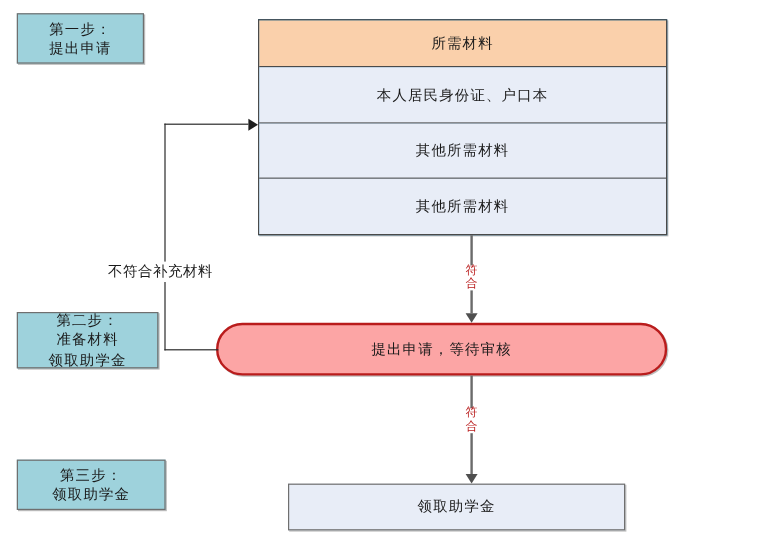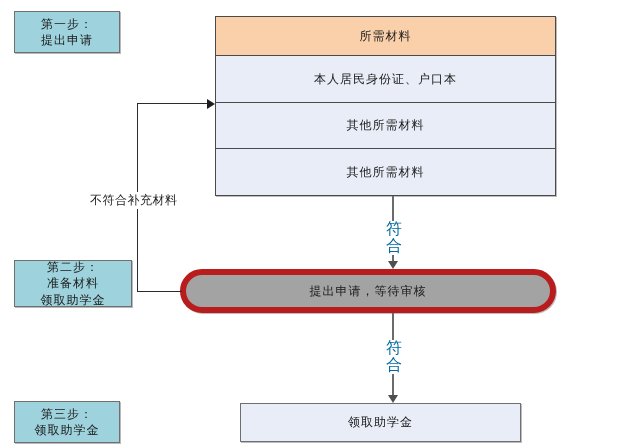--- a/index.html
+++ b/index.html
@@ -71,22 +71,22 @@
   
   .rect {
     background: #e8edf7;
     border: 1px solid #6f6f6f;
     box-shadow: 1px 1px 0 #bdbdbd;
     letter-spacing: 1px;
   }
 
   
   .stadium {
-    background: #a3a3a3;
-    border: 6px solid #b91c1c;
+    background: #fca5a5;
+    border: 2px solid #b91c1c;
     border-radius: 22px;
     box-shadow: 1px 1px 0 #bdbdbd;
     letter-spacing: 1px;
   }
 
   
   .edge-v, .edge-h {
     position: absolute;
     background: #6b6b6b;
   }
@@ -112,23 +112,23 @@
     width: 0; height: 0;
     border-top: 5px solid transparent;
     border-bottom: 5px solid transparent;
     border-left: 8px solid #1d1d1d;
   }
 
   
   .edge-label-vertical {
     position: absolute;
     width: 14px;
-    font-size: 16px;
+    font-size: 10px;
     line-height: 1.05;
-    color: #0369a1;
+    color: #b91c1c;
     text-align: center;
     background: #ffffff;
     letter-spacing: 0;
   }
   .edge-label-vertical span { display: block; }
 
   .edge-label-h {
     position: absolute;
     font-size: 12px;
     color: #1a1a1a;
@@ -147,21 +147,21 @@
     <span class="line">第一步：</span>
     <span class="line">提出申请</span>
   </div>
 
   <div class="node step-chip" style="left:14px; top:260px; width:118px; height:47px;">
     <span class="line">第二步：</span>
     <span class="line">准备材料</span>
     <span class="line">领取助学金</span>
   </div>
 
-  <div class="node step-chip" style="left:14px; top:401px; width:106px; height:42px;">
+  <div class="node step-chip" style="left:14px; top:383px; width:124px; height:42px;">
     <span class="line">第三步：</span>
     <span class="line">领取助学金</span>
   </div>
 
   <div class="table-wrap" style="left:215px; top:16px; width:341px; height:180px;">
     <div class="table-row table-head" style="height:39px;">所需材料</div>
     <div class="table-row" style="height:47px;font-family:Liberation Mono, monospace;">本人居民身份证、户口本</div>
     <div class="table-row" style="height:46px;">其他所需材料</div>
     <div class="table-row" style="height:46px;">其他所需材料</div>
   </div>
@@ -181,15 +181,15 @@
   <div class="edge-label-vertical" style="left:386px; top:340px;">
     <span>符合</span>
   </div>
 
   <div class="edge-line-thin h" style="left:137px; top:291px; width:45px;"></div>
 
   <div class="edge-line-thin v" style="left:137px; top:103px; height:189px;"></div>
 
   <div class="edge-line-thin h" style="left:137px; top:103px; width:70px;"></div>
   <div class="arrow-right" style="left:207px; top:99px;"></div>
-  <div class="edge-label-h" style="left:89px; top:192px;">不符合补充材料</div>
+  <div class="edge-label-h" style="left:89px; top:218px;">不符合补充材料</div>
 
 </div>
 
 </body></html>

